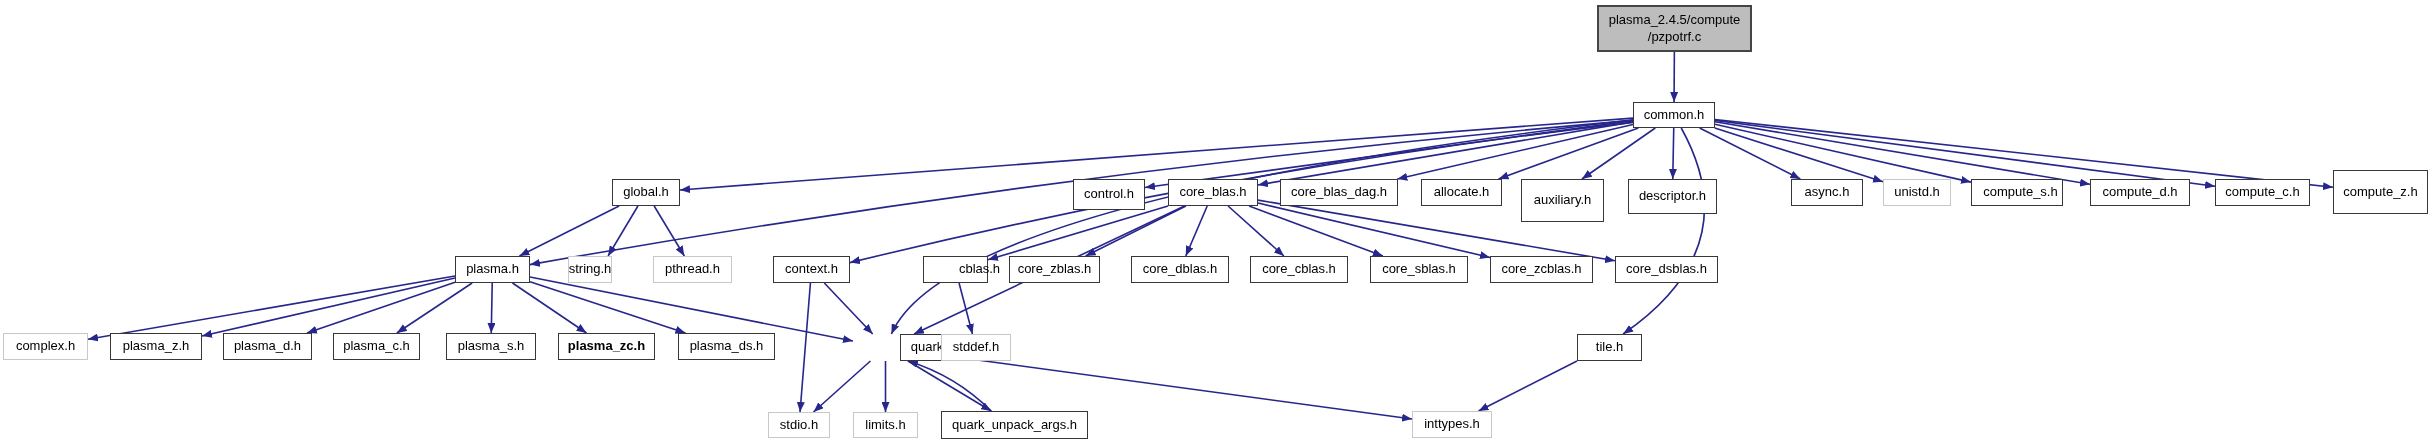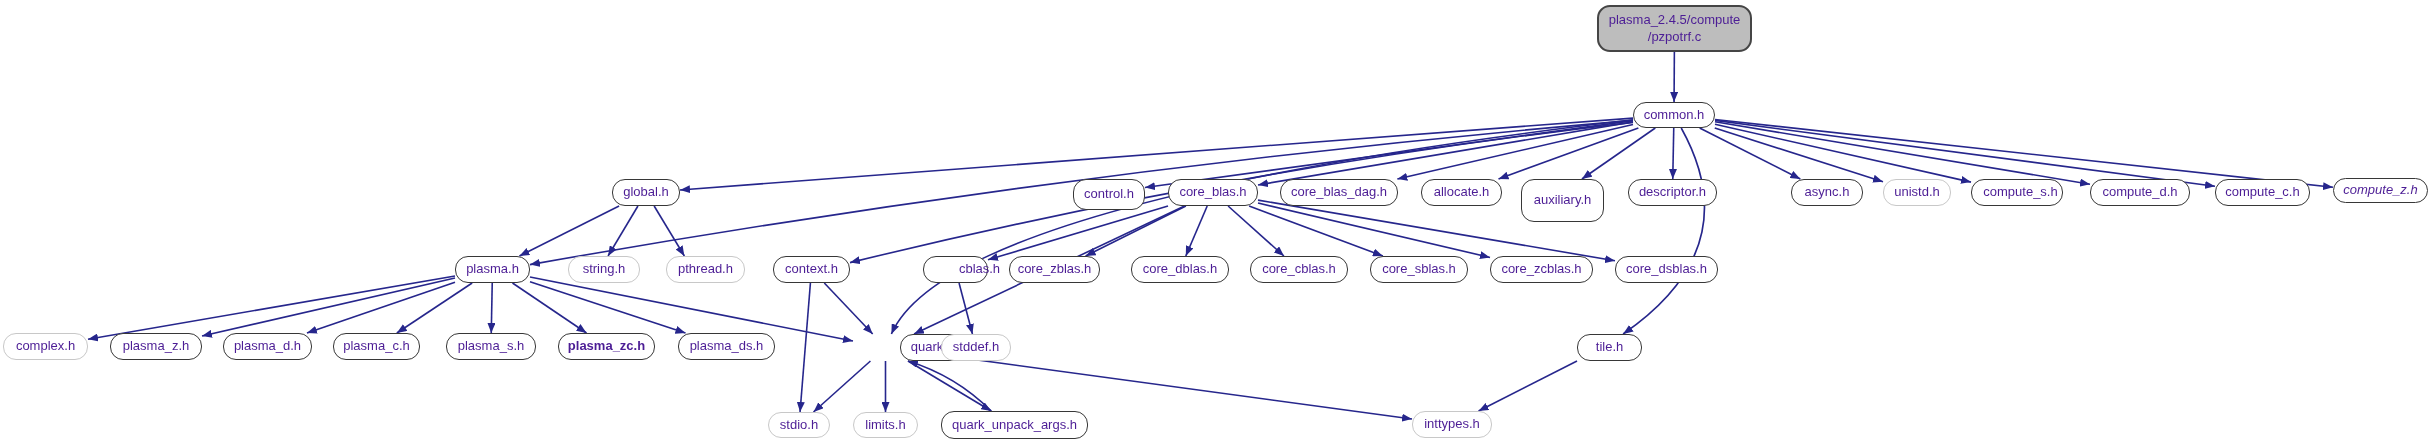--- a/index.html
+++ b/index.html
@@ -9,25 +9,24 @@
     background:#ffffff;
     font-family:"Liberation Sans", sans-serif;
     overflow:hidden;
   }
   #edge-layer{position:absolute;left:0;top:0;width:2436px;height:445px;}
   .node{
     position:absolute;
     box-sizing:border-box;
     display:flex;align-items:center;justify-content:center;
     text-align:center;
-    font-size:13px;line-height:1.25;color:#4c1d95;
+    font-size:13px;line-height:1.25;color:#000000;
     background:#ffffff;
     white-space:pre-line;
     z-index:2;
-    border-radius:13px;
   }
   .node.internal{border:1.5px solid #373737;}
   .node.external{border:1.5px solid #c8c8c8;}
   .node.source{border:2px solid #454545;background:#bdbdbd;}
 </style>
 </head>
 <body>
 
 <div id="graph">
     <svg id="edge-layer" width="2436" height="445">
@@ -85,30 +84,30 @@
     </svg>
     <div class="node source" style="left: 1597px; top: 5px; width: 155px; height: 47px;">plasma_2.4.5/compute
 /pzpotrf.c</div>
     <div class="node internal" style="left: 1633px; top: 102px; width: 82px; height: 26px;">common.h</div>
     <div class="node internal" style="left: 612px; top: 179px; width: 68px; height: 27px;">global.h</div>
     <div class="node internal" style="left: 1073px; top: 179px; width: 72px; height: 31px;">control.h</div>
     <div class="node internal" style="left: 1168px; top: 179px; width: 90px; height: 27px;">core_blas.h</div>
     <div class="node internal" style="left: 1280px; top: 179px; width: 118px; height: 27px;">core_blas_dag.h</div>
     <div class="node internal" style="left: 1421px; top: 179px; width: 81px; height: 27px;">allocate.h</div>
     <div class="node internal" style="left: 1521px; top: 179px; width: 83px; height: 43px;">auxiliary.h</div>
-    <div class="node internal" style="left: 1628px; top: 179px; width: 89px; height: 27px;">descriptor.h</div>
+    <div class="node internal" style="left: 1628px; top: 179px; width: 89px; height: 35px;">descriptor.h</div>
     <div class="node internal" style="left: 1791px; top: 179px; width: 72px; height: 27px;">async.h</div>
     <div class="node external" style="left: 1883px; top: 179px; width: 68px; height: 27px;">unistd.h</div>
     <div class="node internal" style="left: 1971px; top: 179px; width: 92px; height: 27px; padding-left: 7px;">compute_s.h</div>
     <div class="node internal" style="left: 2090px; top: 179px; width: 100px; height: 27px;">compute_d.h</div>
     <div class="node internal" style="left: 2215px; top: 179px; width: 95px; height: 27px;">compute_c.h</div>
-    <div class="node internal" style="left: 2333px; top: 178px; width: 95px; height: 25px; font-style: italic;">compute_z.h</div>
+    <div class="node internal" style="left: 2333px; top: 170px; width: 95px; height: 44px;">compute_z.h</div>
     <div class="node internal" style="left: 455px; top: 256px; width: 75px; height: 27px;">plasma.h</div>
-    <div class="node external" style="left: 568px; top: 256px; width: 72px; height: 27px;">string.h</div>
-    <div class="node external" style="left: 653px; top: 256px; width: 79px; height: 27px; margin-left: 13px;">pthread.h</div>
+    <div class="node external" style="left: 568px; top: 256px; width: 44px; height: 27px;">string.h</div>
+    <div class="node external" style="left: 653px; top: 256px; width: 79px; height: 27px;">pthread.h</div>
     <div class="node internal" style="left: 773px; top: 256px; width: 77px; height: 27px;">context.h</div>
     <div class="node internal" style="left: 923px; top: 256px; width: 65px; height: 27px; padding-left: 48px;">cblas.h</div>
     <div class="node internal" style="left: 1009px; top: 256px; width: 91px; height: 27px;">core_zblas.h</div>
     <div class="node internal" style="left: 1131px; top: 256px; width: 98px; height: 27px;">core_dblas.h</div>
     <div class="node internal" style="left: 1250px; top: 256px; width: 98px; height: 27px;">core_cblas.h</div>
     <div class="node internal" style="left: 1370px; top: 256px; width: 98px; height: 27px;">core_sblas.h</div>
     <div class="node internal" style="left: 1490px; top: 256px; width: 103px; height: 27px;">core_zcblas.h</div>
     <div class="node internal" style="left: 1615px; top: 256px; width: 103px; height: 27px;">core_dsblas.h</div>
     <div class="node external" style="left: 3px; top: 333px; width: 85px; height: 27px;">complex.h</div>
     <div class="node internal" style="left: 110px; top: 333px; width: 92px; height: 27px;">plasma_z.h</div>

